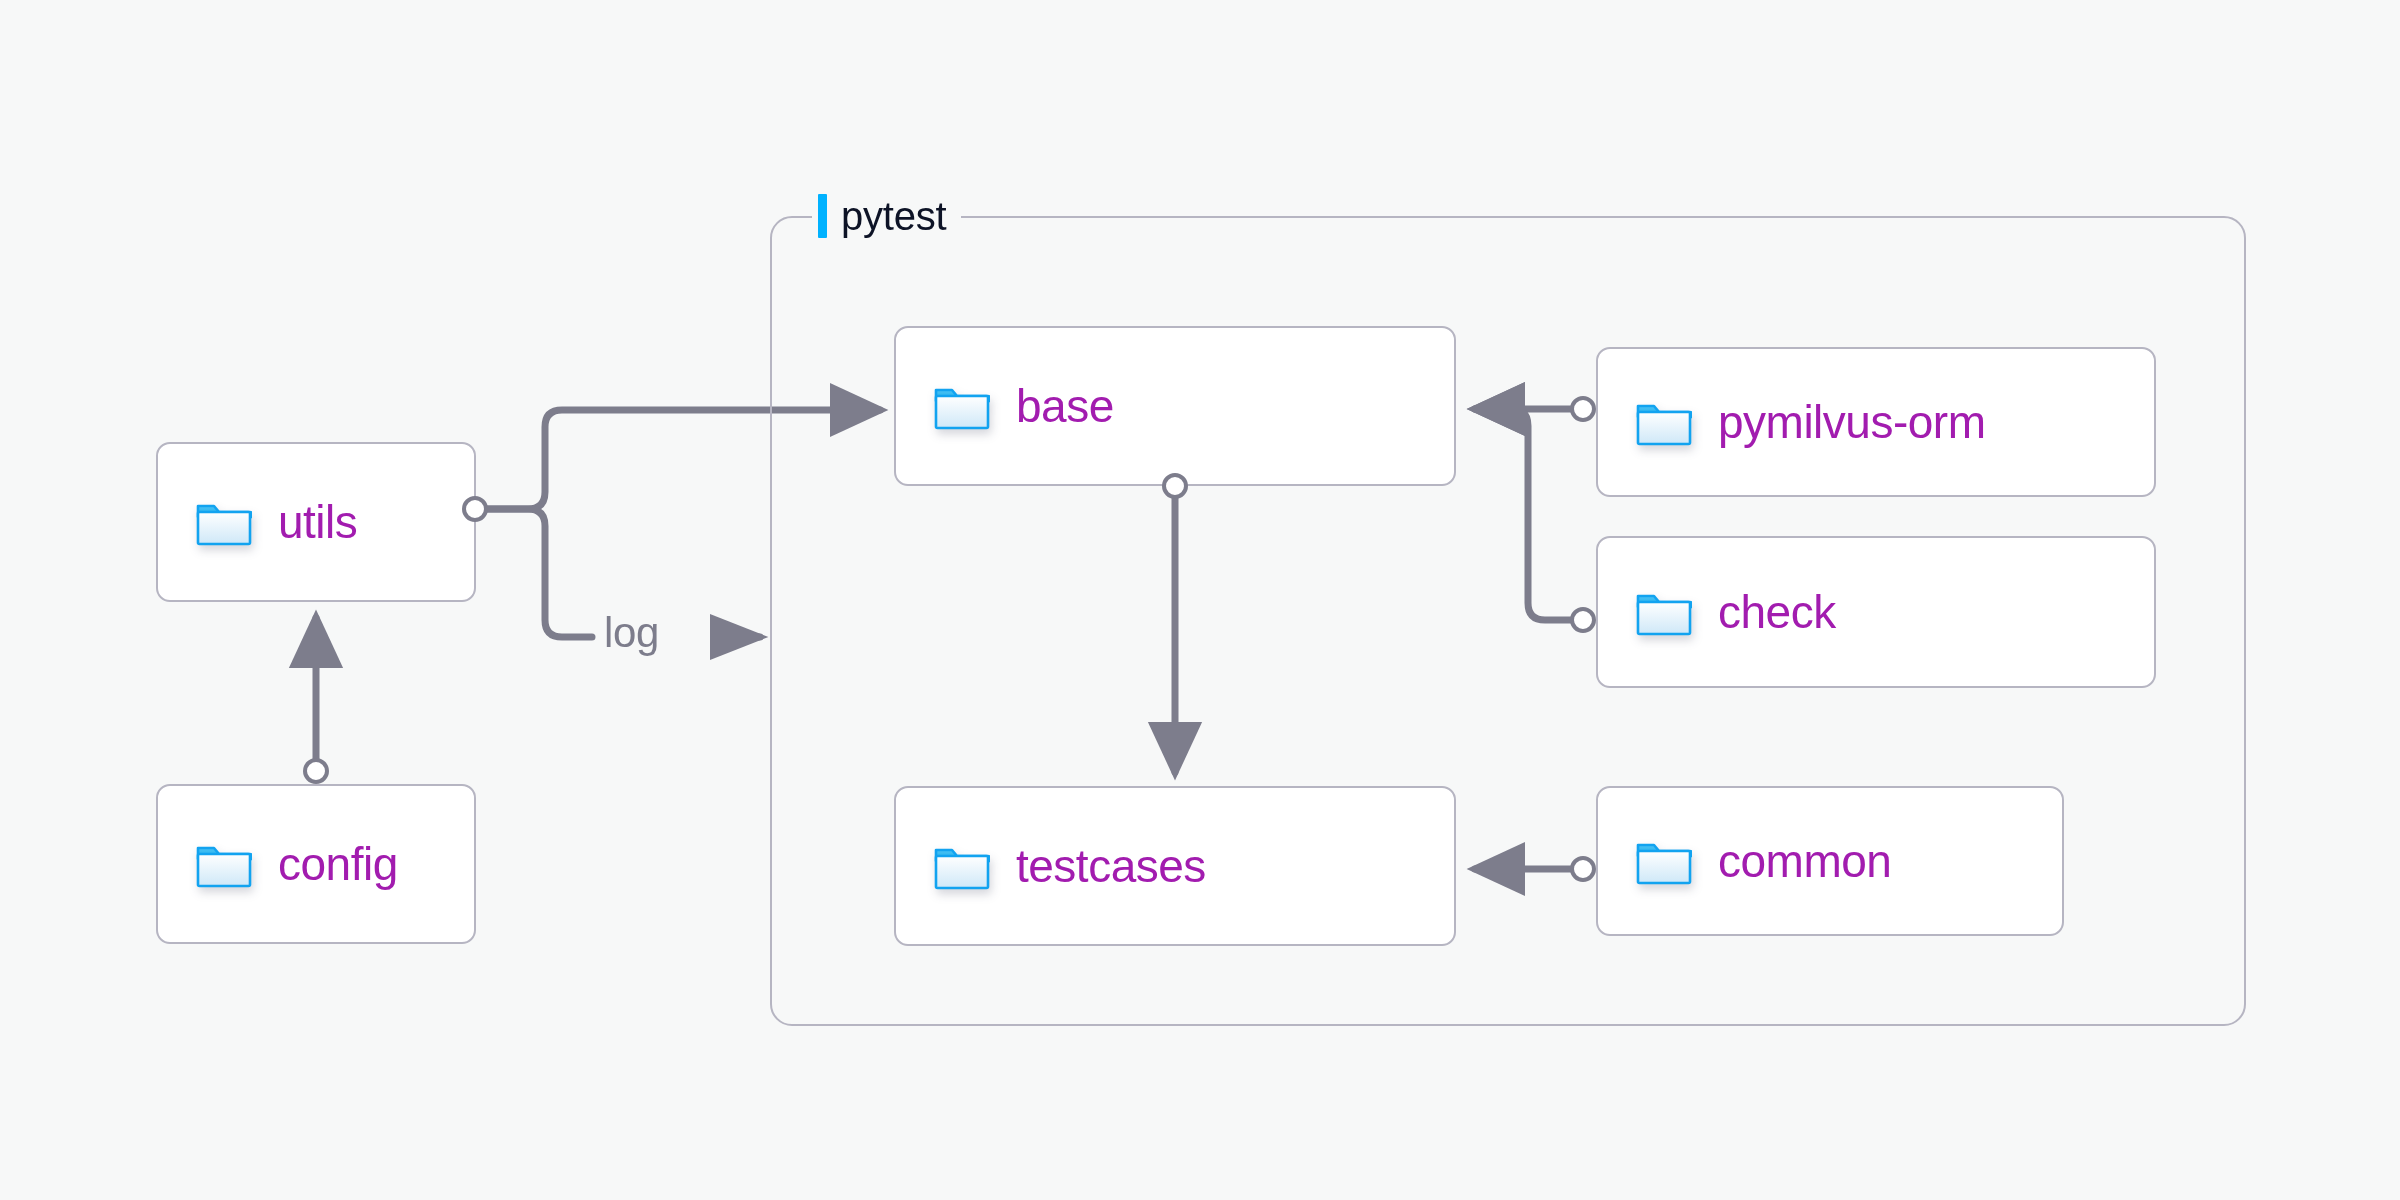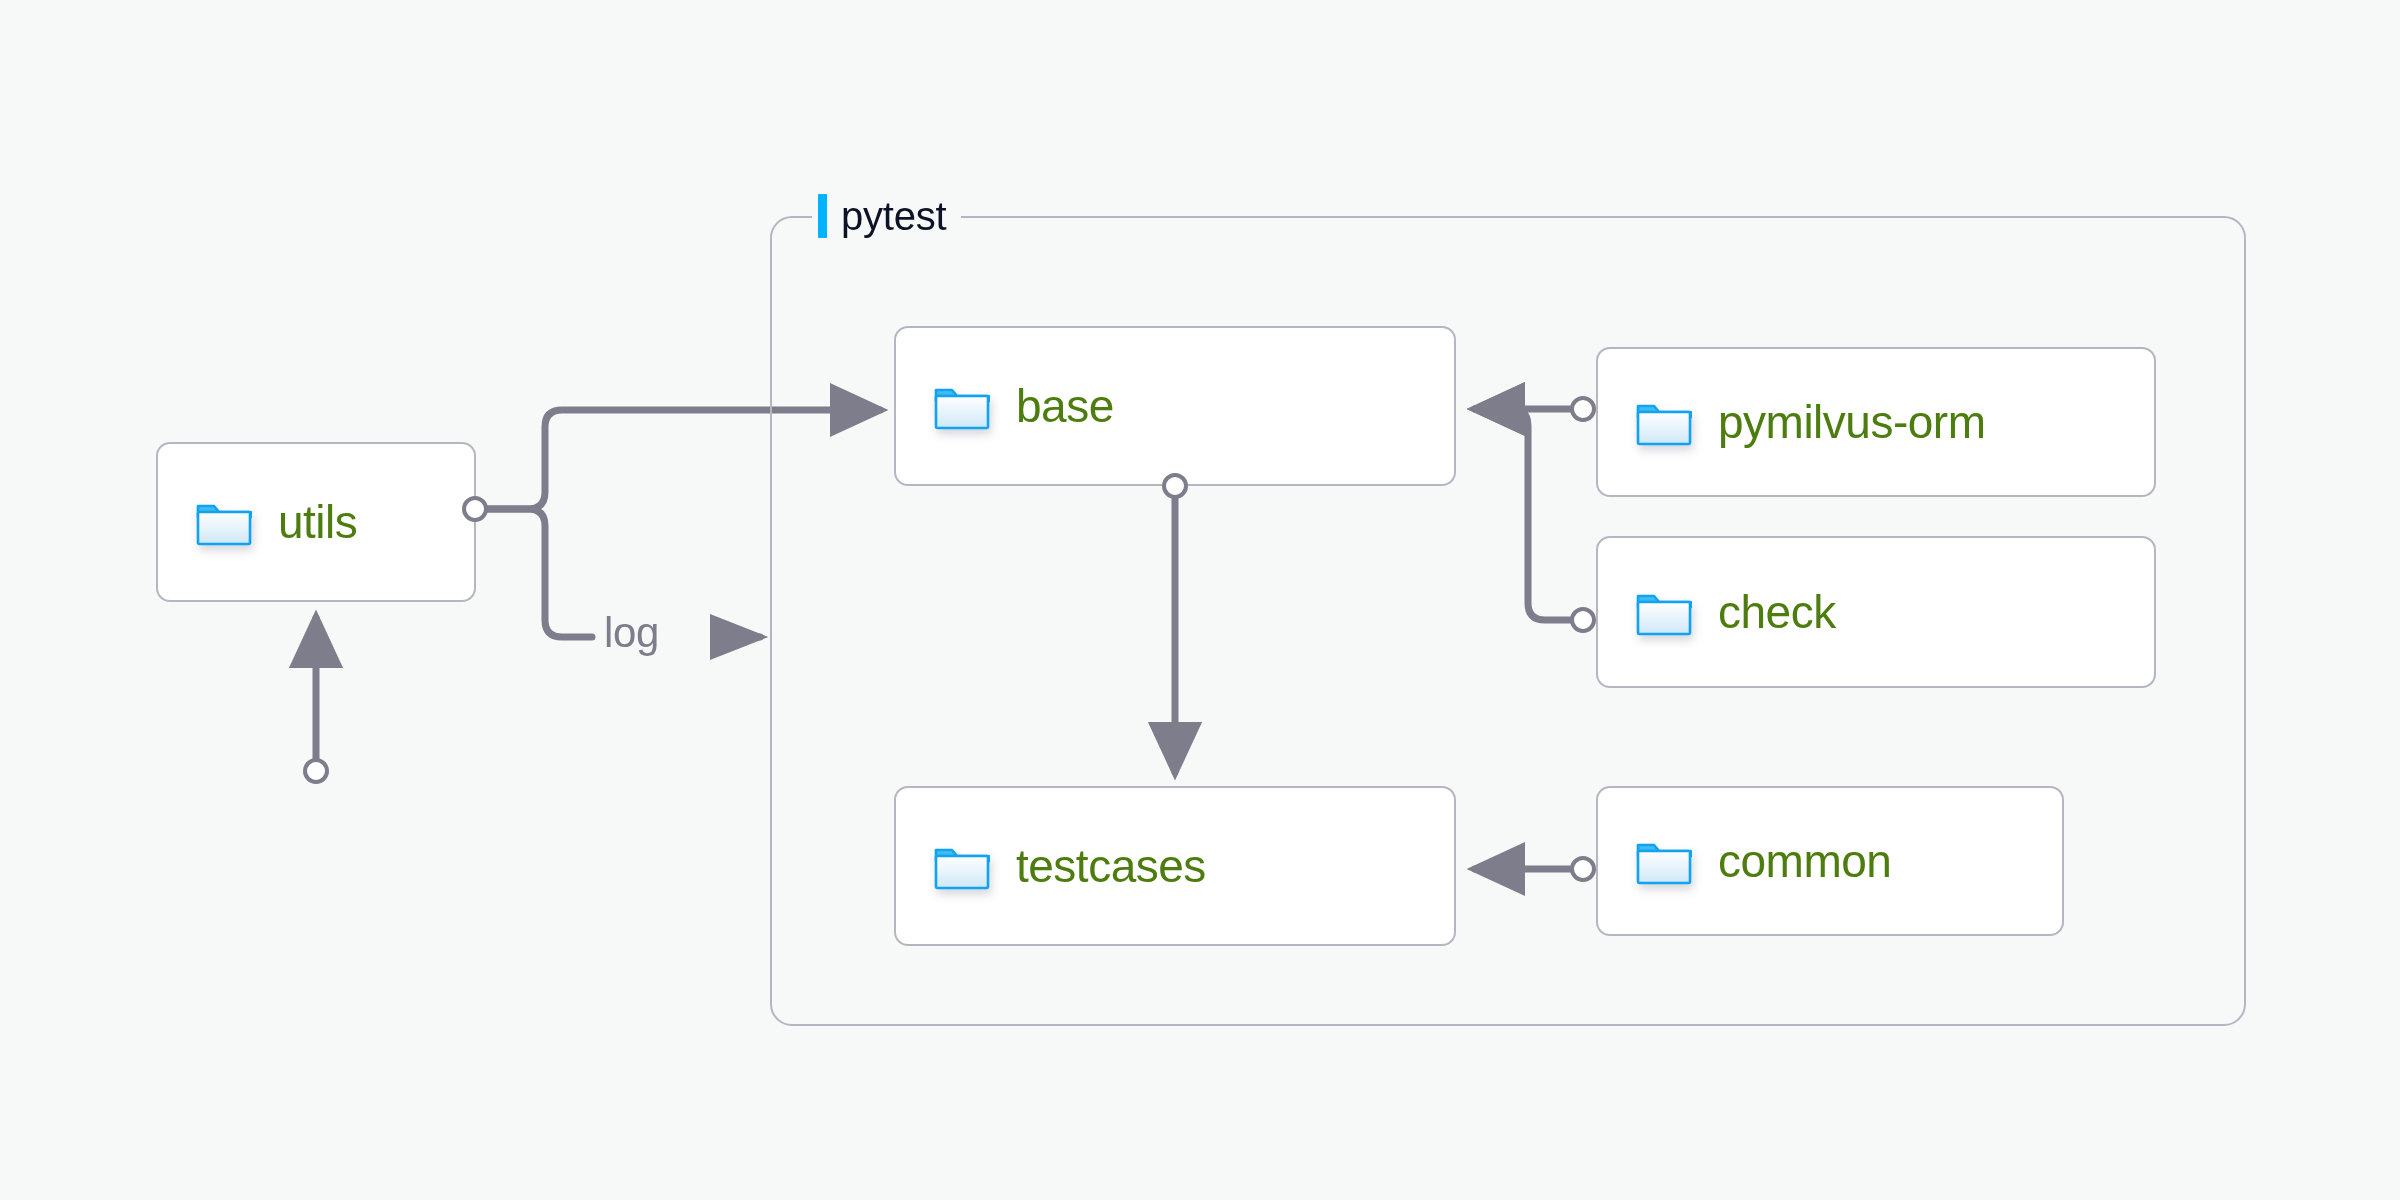--- a/index.html
+++ b/index.html
@@ -64,21 +64,21 @@
     border: 2px solid #b6b5c2;
     border-radius: 14px;
     box-sizing: border-box;
     display: flex;
     align-items: center;
     padding-left: 38px;
     gap: 26px;
   }
   .node-label {
     font-size: 46px;
-    color: #4d7c0f;
+    color: #a21caf;
     letter-spacing: -0.5px;
     white-space: nowrap;
     line-height: 1;
   }
 
   
   .folder-icon {
     flex: none;
     width: 56px;
     height: 48px;
@@ -159,20 +159,29 @@
   <div class="node" style="left:156px; top:442px; width:320px; height:160px;">
     <span class="folder-icon">
       <svg viewBox="0 0 56 48" width="56" height="48">
         <path d="M2 8 h16 l5 6 h31 a2 2 0 0 1 2 2 v3 H2 Z" fill="url(#folderTabGrad)" stroke="#12a3f0" stroke-width="2.6" stroke-linejoin="round"></path>
         <rect x="2" y="14" width="52" height="32" rx="1.5" fill="url(#folderGrad)" stroke="#12a3f0" stroke-width="2.6"></rect>
       </svg>
     </span>
     <span class="node-label">utils</span>
   </div>
 
+  <div class="node" style="left:156px; top:784px; width:320px; height:160px;">
+    <span class="folder-icon">
+      <svg viewBox="0 0 56 48" width="56" height="48">
+        <path d="M2 8 h16 l5 6 h31 a2 2 0 0 1 2 2 v3 H2 Z" fill="url(#folderTabGrad)" stroke="#12a3f0" stroke-width="2.6" stroke-linejoin="round"></path>
+        <rect x="2" y="14" width="52" height="32" rx="1.5" fill="url(#folderGrad)" stroke="#12a3f0" stroke-width="2.6"></rect>
+      </svg>
+    </span>
+    <span class="node-label">config</span>
+  </div>
 
   <div class="node" style="left:894px; top:326px; width:562px; height:160px;">
     <span class="folder-icon">
       <svg viewBox="0 0 56 48" width="56" height="48">
         <path d="M2 8 h16 l5 6 h31 a2 2 0 0 1 2 2 v3 H2 Z" fill="url(#folderTabGrad)" stroke="#12a3f0" stroke-width="2.6" stroke-linejoin="round"></path>
         <rect x="2" y="14" width="52" height="32" rx="1.5" fill="url(#folderGrad)" stroke="#12a3f0" stroke-width="2.6"></rect>
       </svg>
     </span>
     <span class="node-label">base</span>
   </div>

